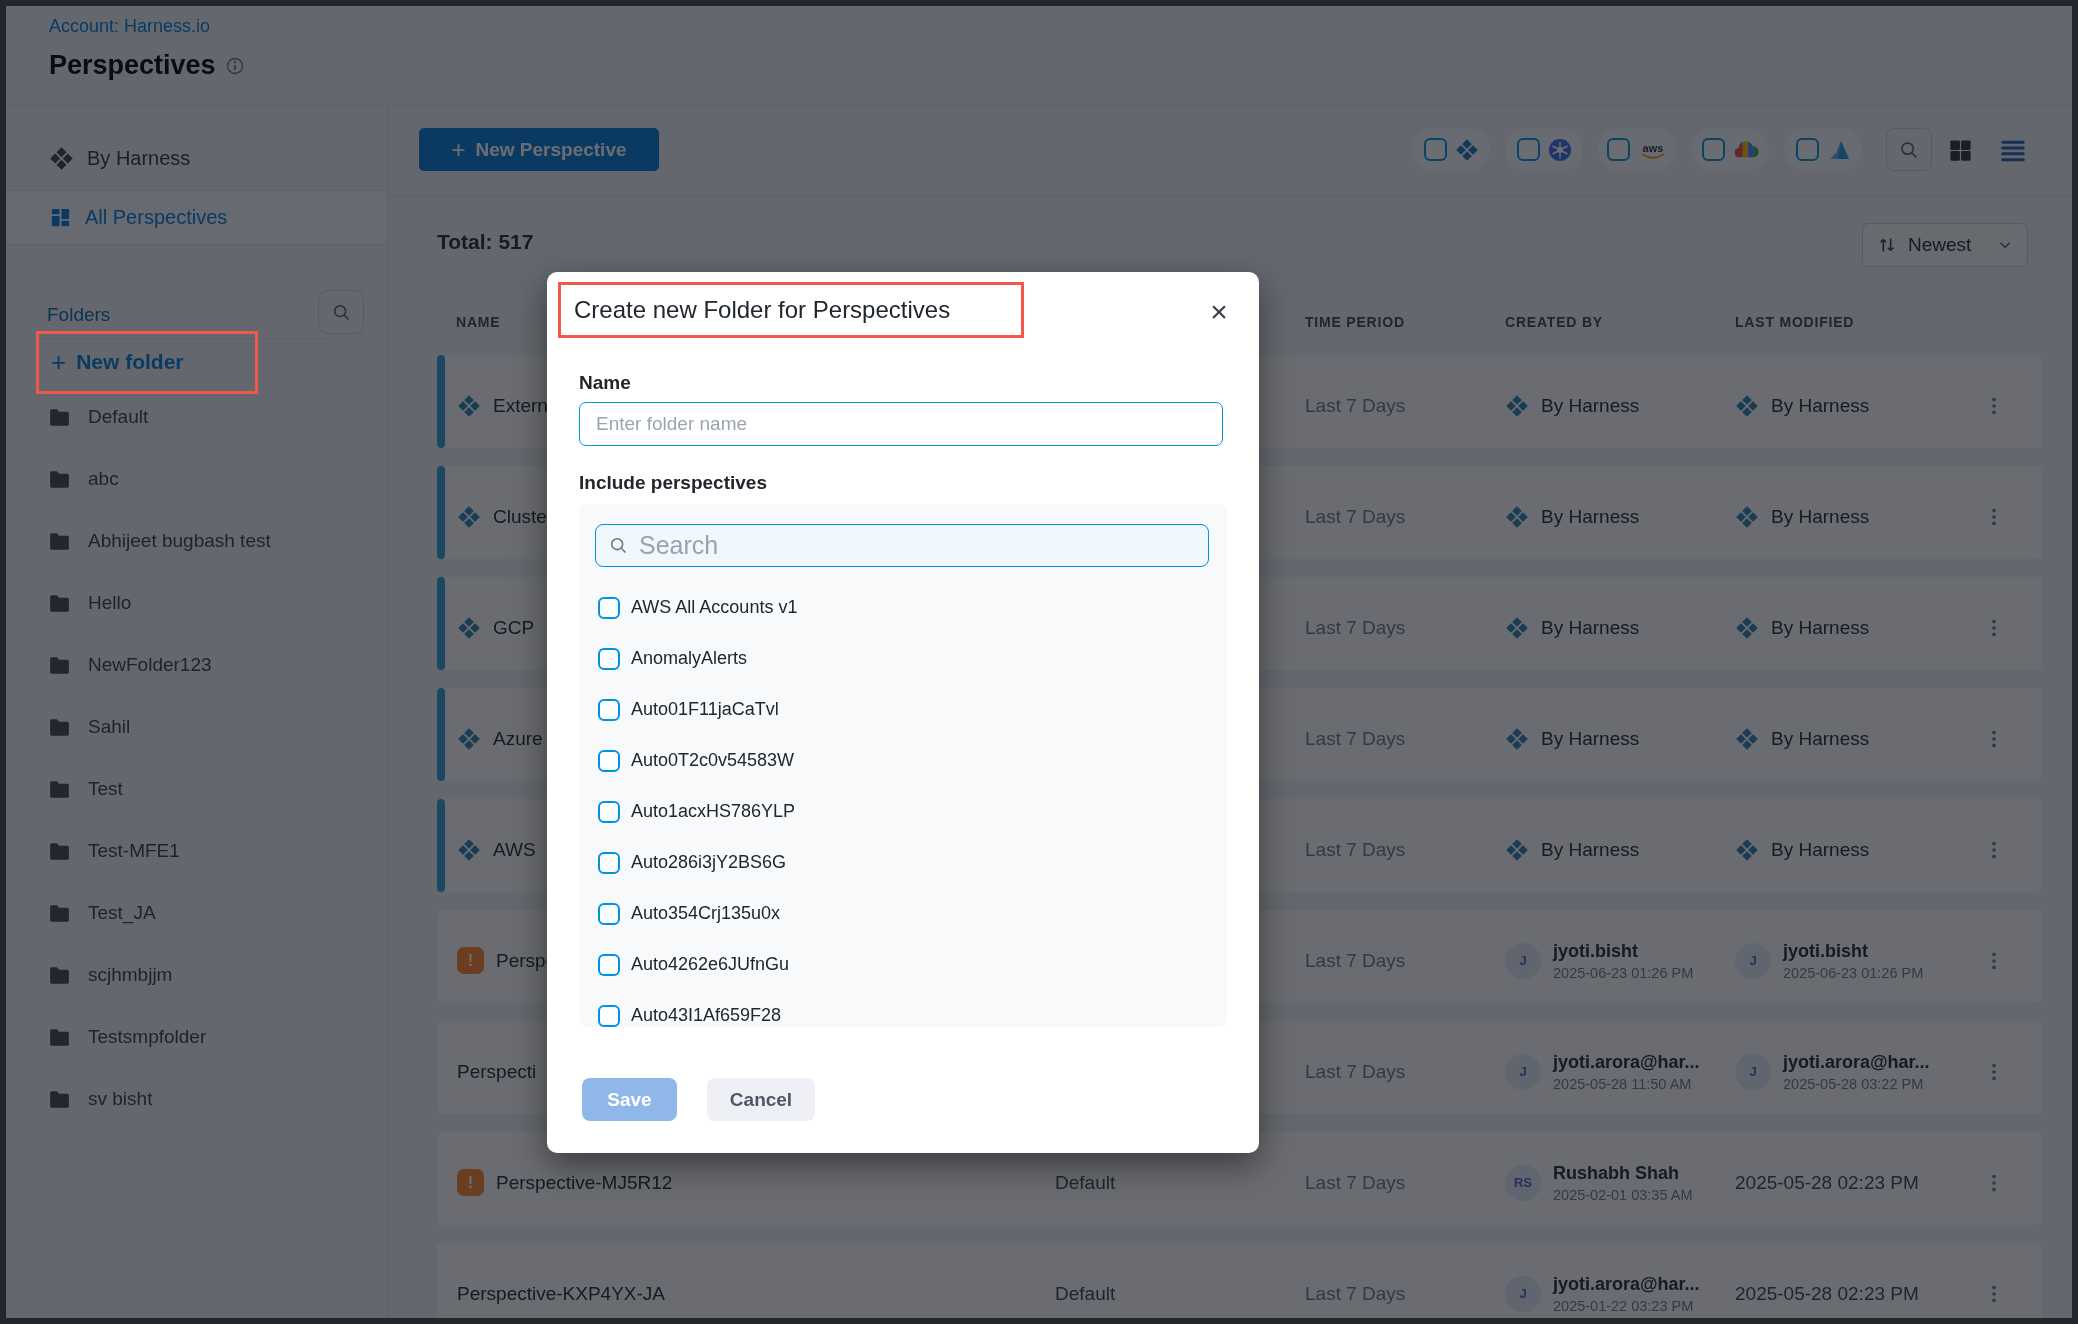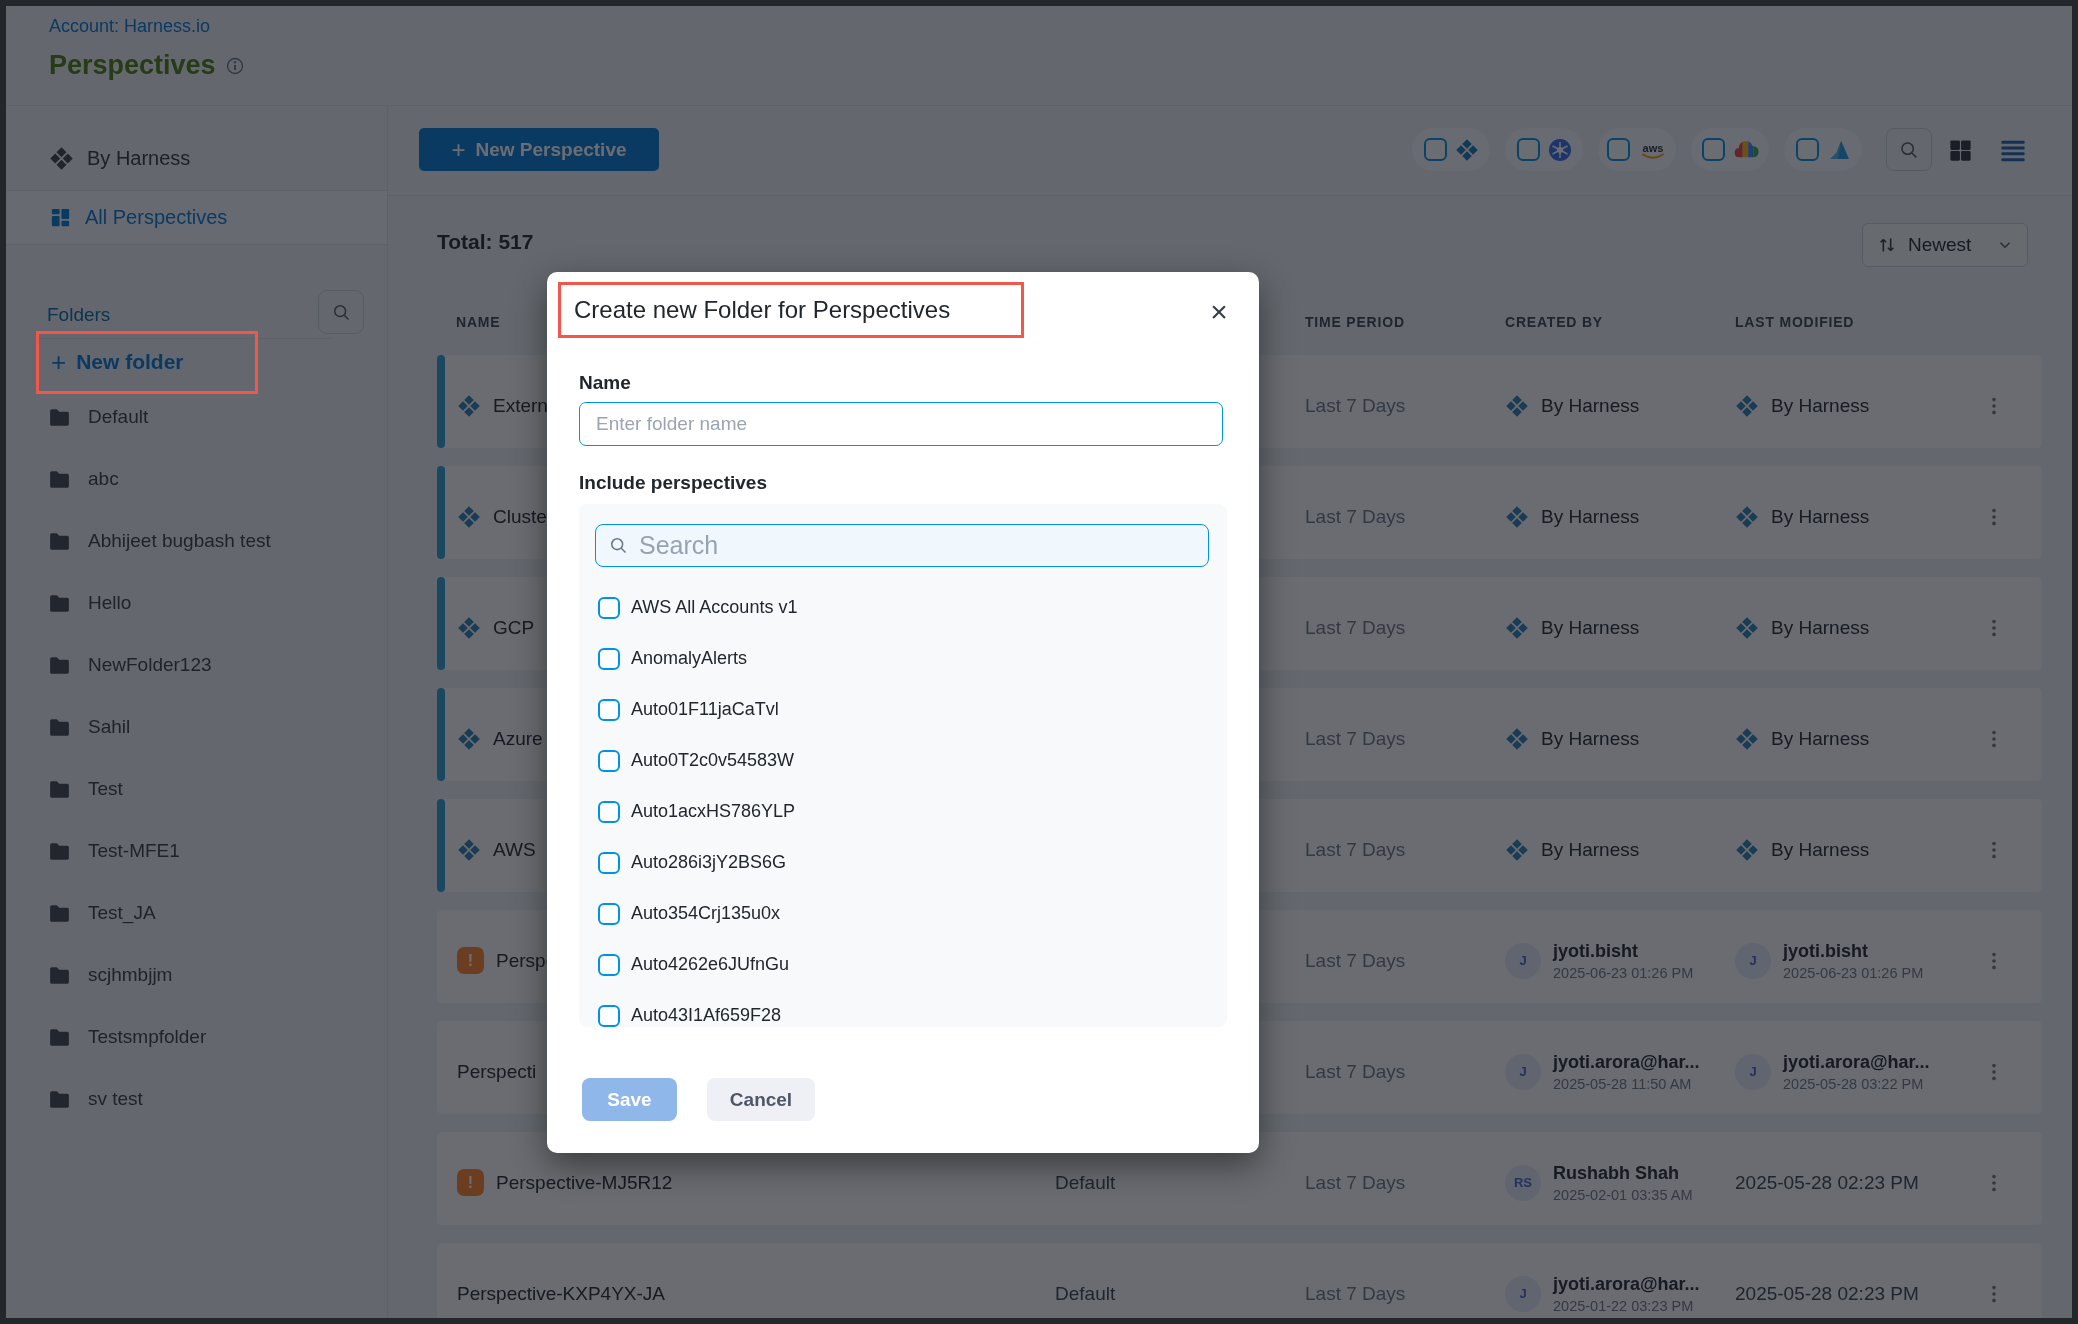--- a/index.html
+++ b/index.html
@@ -5,21 +5,21 @@
   * { margin:0; padding:0; box-sizing:border-box; }
   body { background:#444; font-family:"Liberation Sans","DejaVu Sans",sans-serif; }
   .screen { position:relative; width:2078px; height:1324px; background:#edf1f5; overflow:hidden;
             font-family:"Liberation Sans","DejaVu Sans",sans-serif; }
   .frame-border { position:absolute; inset:0; border:6px solid #23272b; z-index:100; pointer-events:none; }
 
   
   .top-header { position:absolute; left:0; top:0; width:100%; height:106px; border-bottom:1px solid #d9e0e7; }
   .breadcrumb { position:absolute; left:49px; top:16px; font-size:18px; color:#0278d5; cursor:pointer; }
   .page-title-row { position:absolute; left:49px; top:50px; display:flex; align-items:center; gap:9px; }
-  .page-title { font-size:27px; font-weight:700; color:#4d7c0f; }
+  .page-title { font-size:27px; font-weight:700; color:#000000; }
 
   
   .sidebar { position:absolute; left:0; top:106px; width:388px; height:1218px; border-right:1px solid #d9e0e7; }
   .side-item { position:absolute; left:0; width:100%; display:flex; align-items:center; gap:13px; padding-left:49px; cursor:pointer; }
   .side-byharness { top:24px; height:56px; font-size:20px; color:#2f353c; }
   .side-allpersp  { top:84px; height:55px; font-size:20px; color:#0278d5;
                     border-top:1px solid #d9e0e7; border-bottom:1px solid #d9e0e7; background:rgba(255,255,255,.38); }
   .folders-head { position:absolute; left:0; top:184px; width:100%; height:48px; }
   .folders-label { position:absolute; left:47px; top:14px; font-size:19px; color:#0369a1; }
   .folder-search-btn { position:absolute; left:318px; top:0px; width:46px; height:44px; border:1px solid #c9d2da;
@@ -256,21 +256,21 @@
             </svg>
           </span>
           <span class="f-label">Testsmpfolder</span>
         </div>
         <div class="folder-item">
           <span style="display: flex;">
             <svg width="25" height="25" viewBox="0 0 24 24" fill="#3f464e">
               <path d="M3 5.5C3 4.7 3.7 4 4.5 4h5l2.2 2.5h7.8c.8 0 1.5.7 1.5 1.5v10.5c0 .8-.7 1.5-1.5 1.5h-15C3.7 20 3 19.3 3 18.5Z"></path>
             </svg>
           </span>
-          <span class="f-label">sv test</span>
+          <span class="f-label">sv bisht</span>
         </div>
       </div>
   </div>
 
   <div class="main">
     <button class="btn-new-persp">
       <span class="plus">+</span>
       <span>New Perspective</span>
     </button>
 

